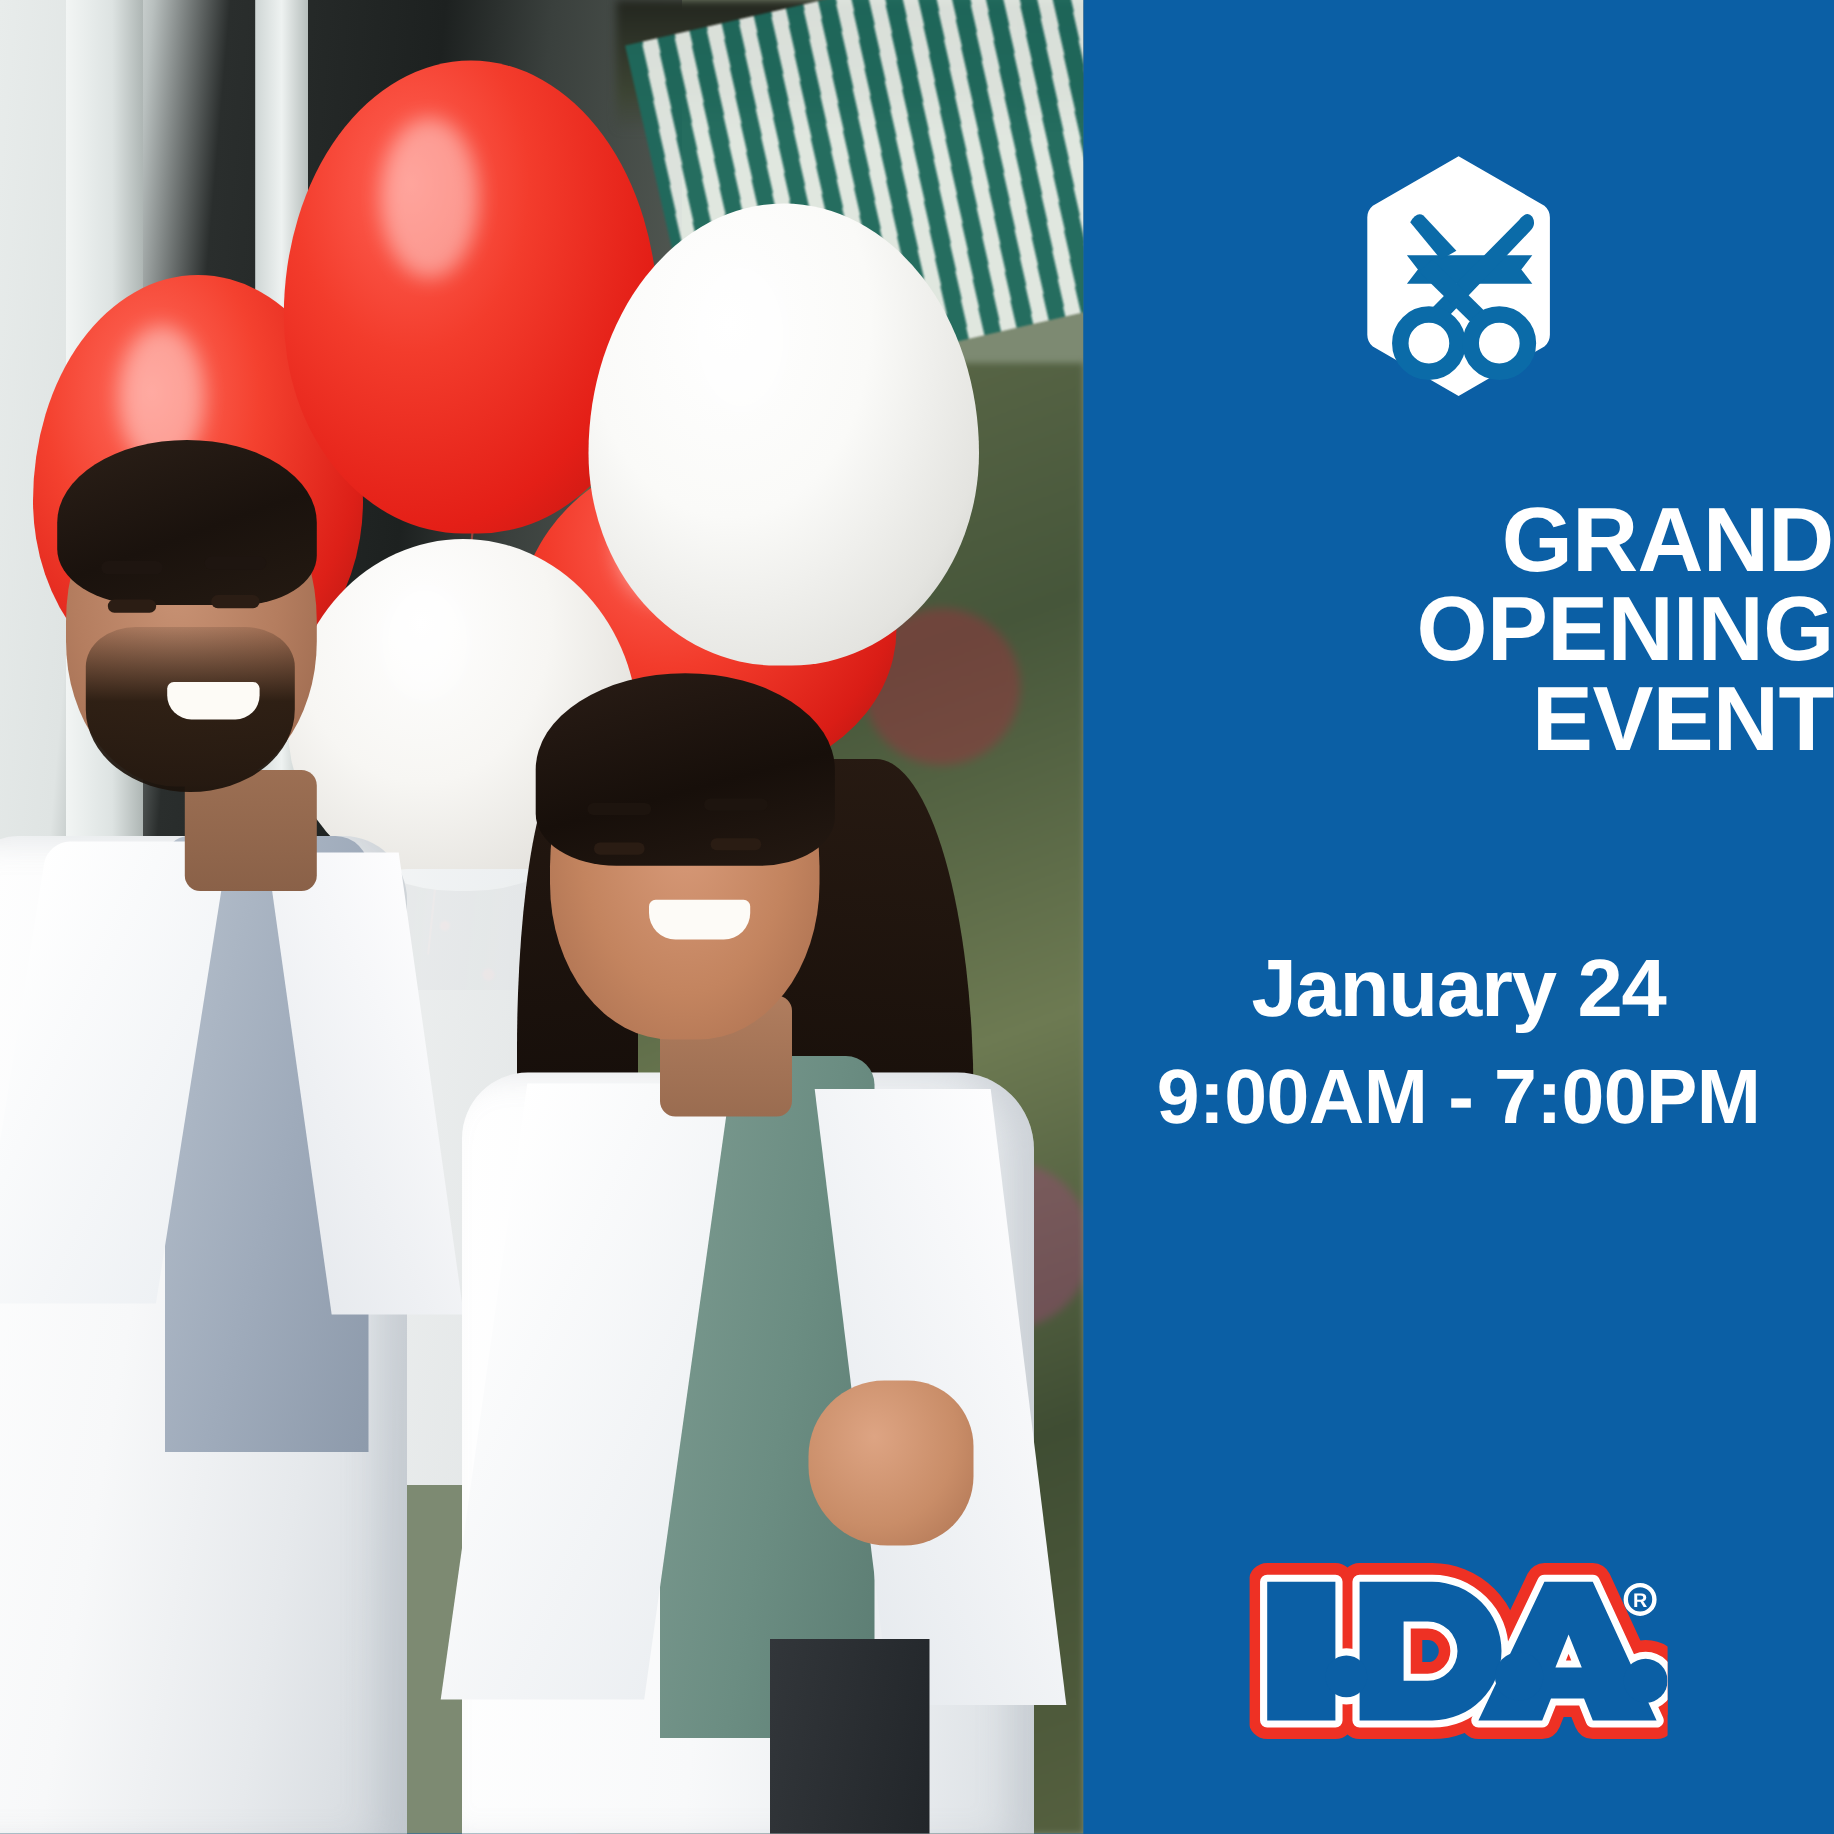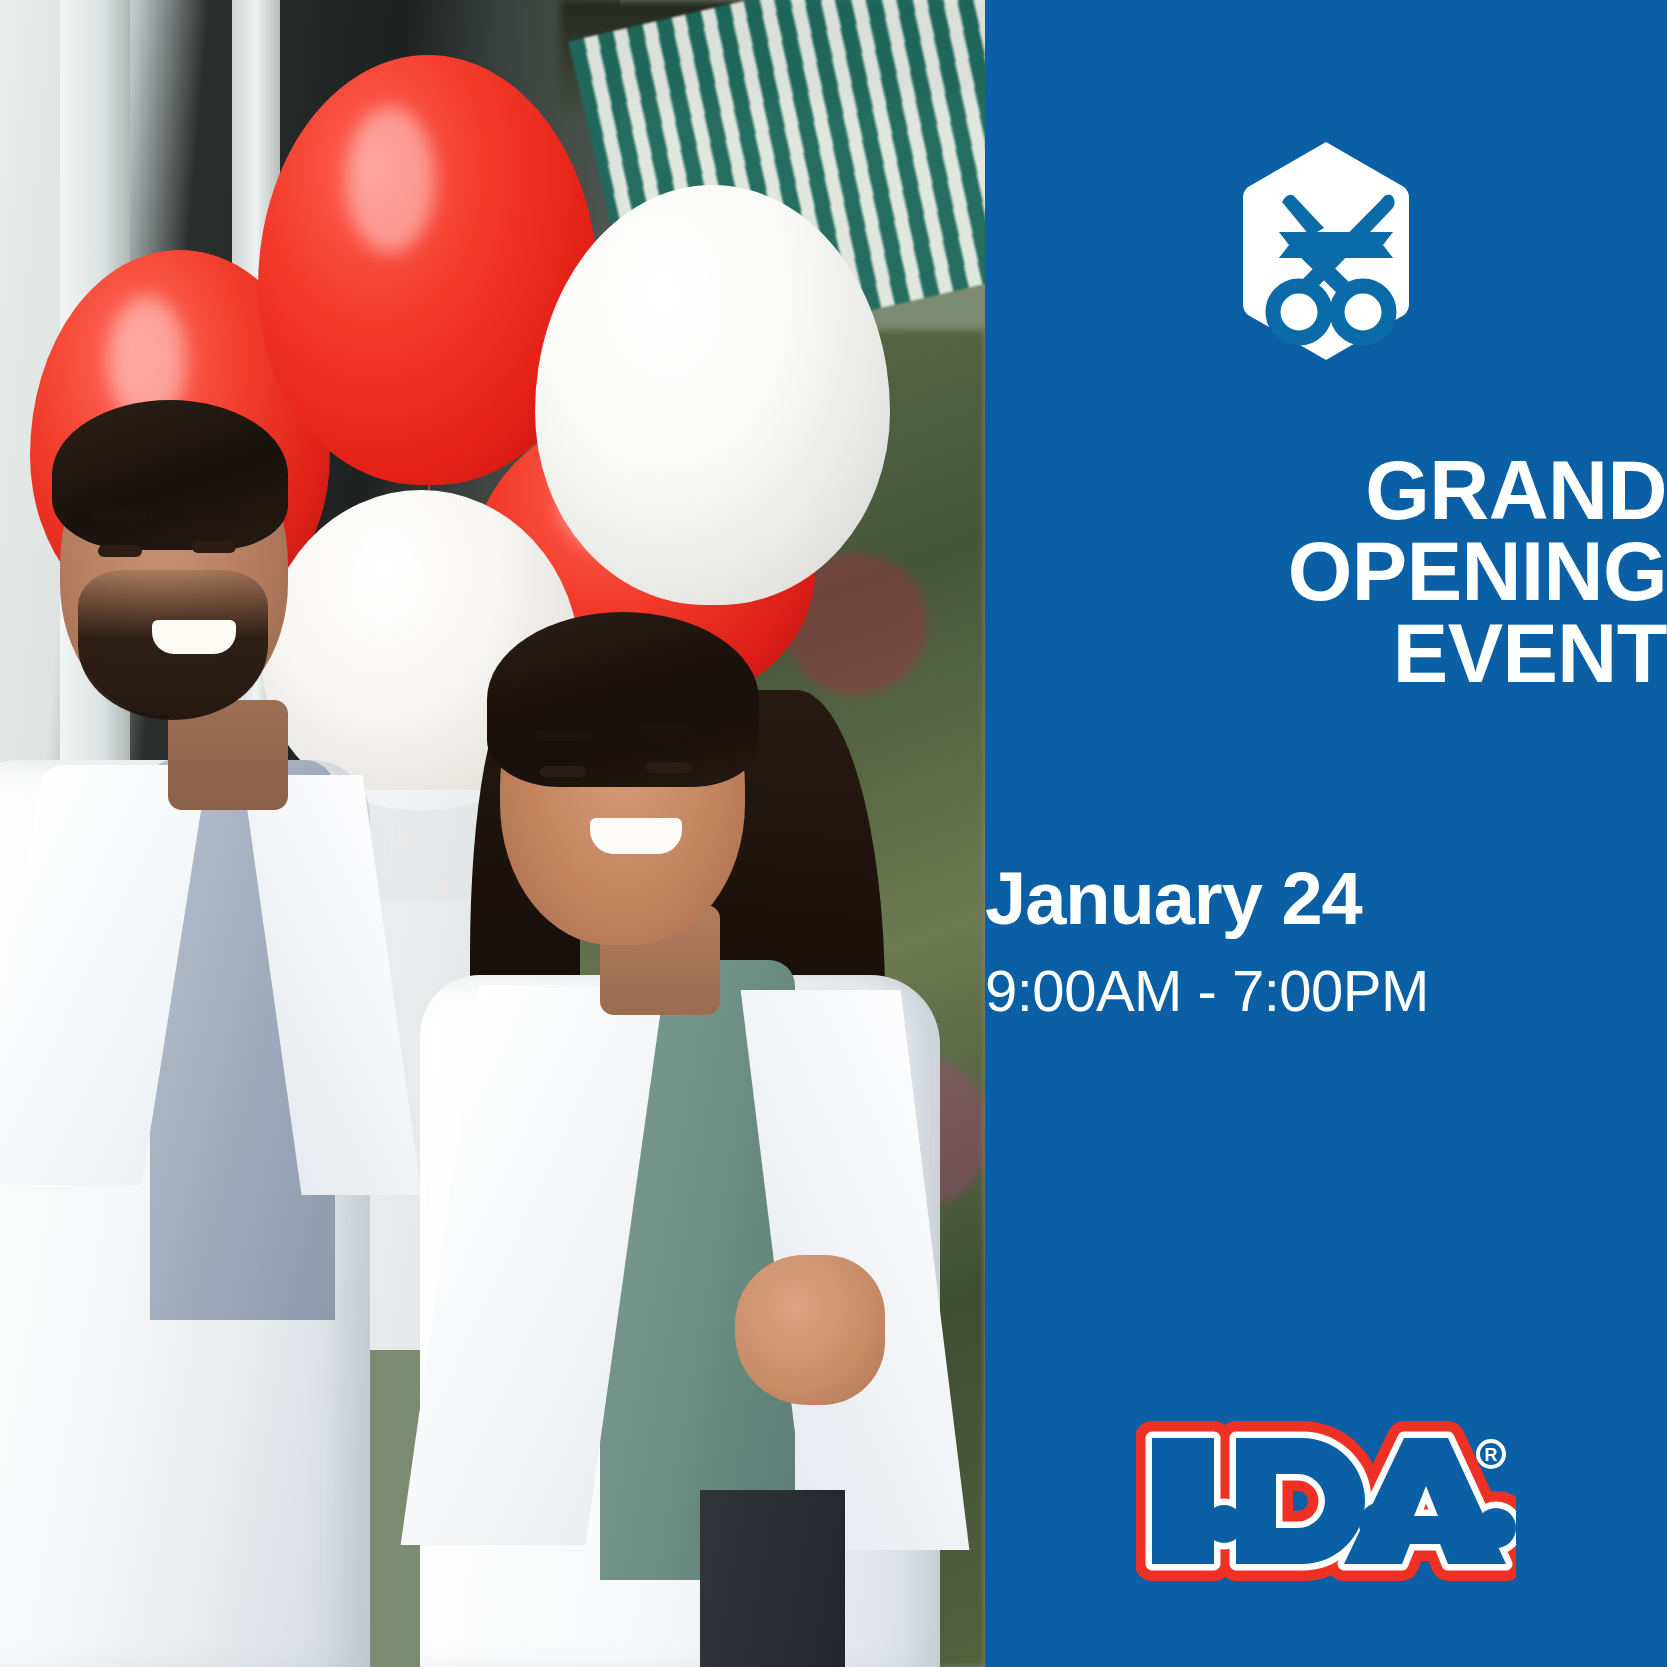--- a/index.html
+++ b/index.html
@@ -146,24 +146,24 @@
                 background:#0b5fa5; display:flex; flex-direction:column;
                 align-items:center; }
 
   .event-icon { margin-top:140px; width:170px; height:222px; }
 
   .headline { margin-top:88px; width:100%; text-align:right;
               color:#ffffff; font-size:83px; line-height:0.98;
               font-weight:700; letter-spacing:-0.5px; }
   .headline div { white-space:nowrap; }
 
-  .date-block { margin-top:168px; width:100%; color:#fff; }
+  .date-block { margin-top:168px; width:100%; text-align:center; color:#fff; }
   .date-line { font-size:74px; font-weight:700; line-height:1.0;
                letter-spacing:-1px; }
-  .time-line { margin-top:26px; font-size:58px; font-weight:400;
+  .time-line { margin-top:26px; font-size:70px; font-weight:700;
                line-height:1.0; letter-spacing:-0.5px; }
 
   
   .brand-logo { position:absolute; left:50%; transform:translateX(-50%);
                 top:1412px; width:380px; height:178px; }
 </style>
 </head>
 <body>
 
 <div class="poster">

